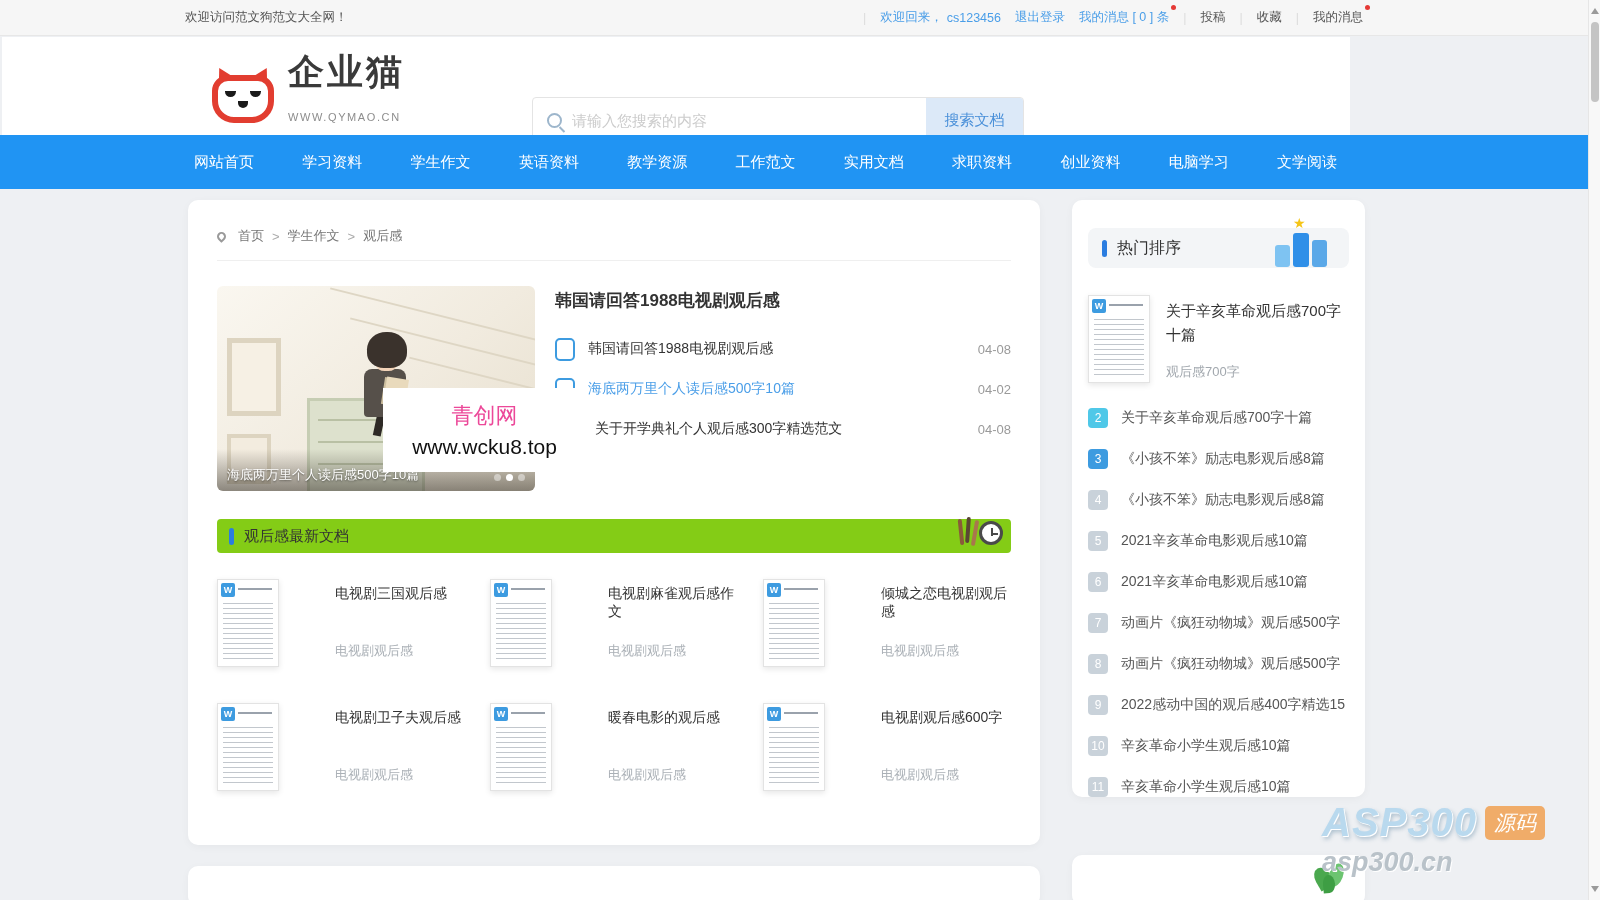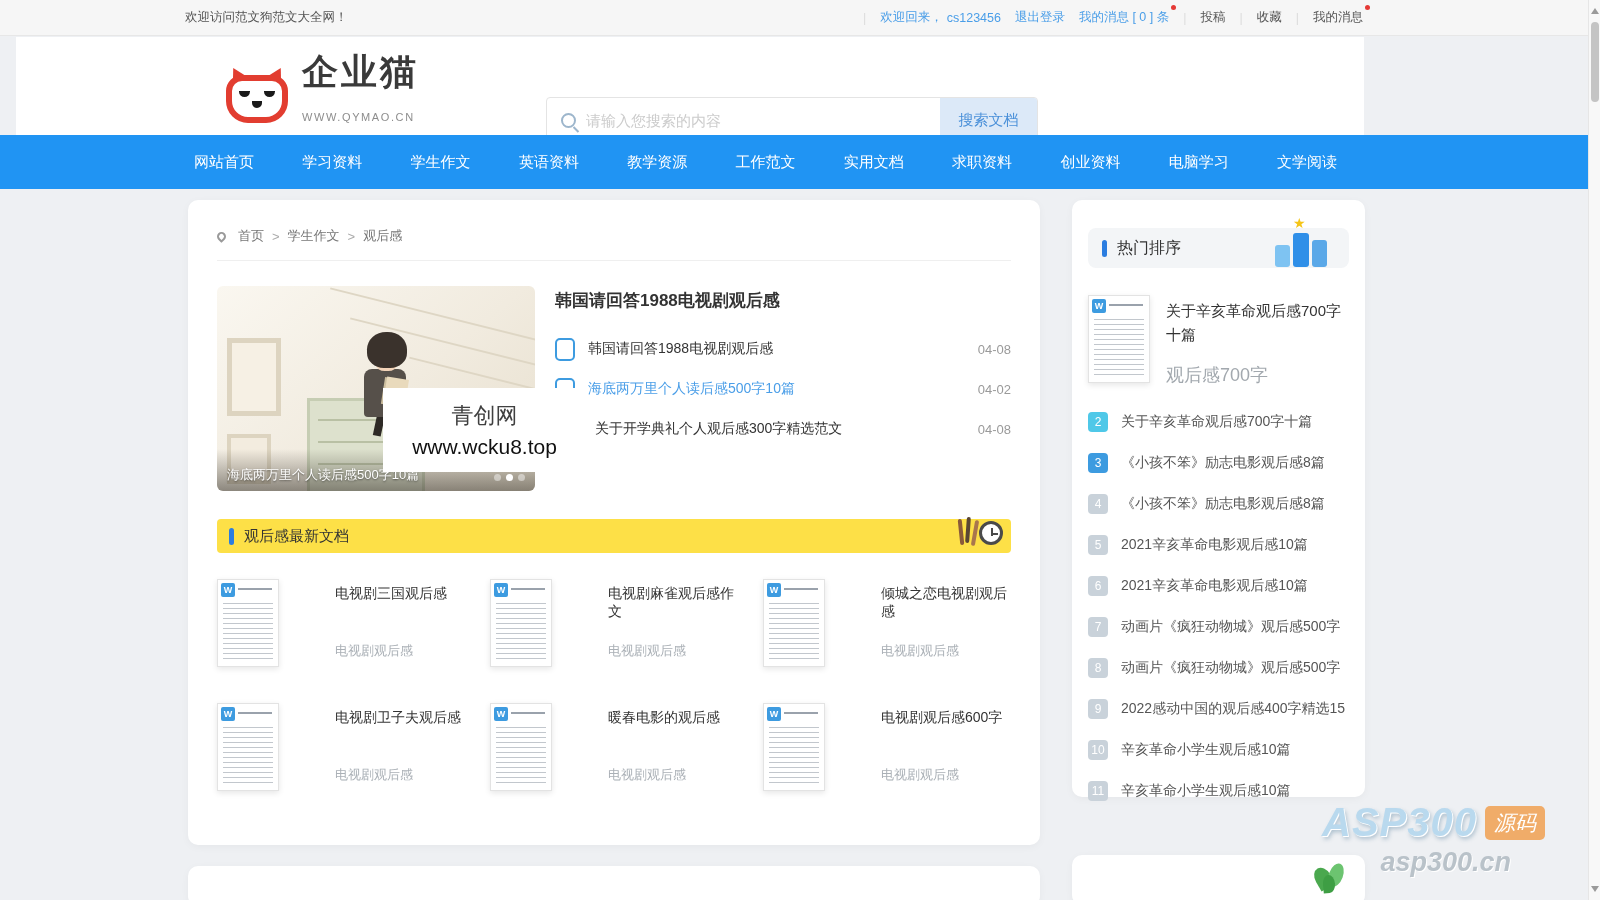--- a/index.html
+++ b/index.html
@@ -14,21 +14,21 @@
   
   .topbar{position:absolute;top:0;left:0;width:1600px;height:36px;background:#f6f6f6;border-bottom:1px solid #e7e7e7;display:flex;align-items:center;font-size:12.5px;color:#555;}
   .topbar-left{margin-left:185px;}
   .topbar-right{margin-left:auto;margin-right:237px;display:flex;align-items:center;gap:14px;}
   .tb-sep{color:#ddd;}
   .tb-blue{color:#4a9ee8;}
   .tb-item{position:relative;}
   .red-dot{position:absolute;top:-4px;right:-7px;width:5px;height:5px;border-radius:50%;background:#e53935;}
 
   
-  .header{position:absolute;top:37px;left:16px;width:1348px;height:98px;background:#fff;}
+  .header{position:absolute;top:37px;left:2px;width:1348px;height:98px;background:#fff;}
   .logo{position:absolute;left:210px;top:17px;display:flex;align-items:flex-end;gap:14px;}
   .cat-icon{position:relative;width:62px;height:56px;}
   .cat-face{position:absolute;left:0;top:8px;width:62px;height:48px;border:6px solid #e23d30;border-radius:16px 16px 22px 22px;background:#fff;}
   .cat-ear{position:absolute;top:0;width:0;height:0;border-left:9px solid transparent;border-right:9px solid transparent;border-bottom:16px solid #e23d30;}
   .cat-ear.l{left:2px;transform:rotate(-28deg);}
   .cat-ear.r{right:2px;transform:rotate(28deg);}
   .cat-eye{position:absolute;top:24px;width:11px;height:6px;border-radius:0 0 10px 10px;background:#1a1a1a;}
   .cat-eye.l{left:13px;} .cat-eye.r{right:13px;}
   .cat-nose{position:absolute;top:34px;left:26px;width:10px;height:7px;background:#1a1a1a;border-radius:0 0 6px 6px;}
   .logo-txt .brand{font-size:36px;font-weight:900;color:#3a3a3a;letter-spacing:3px;line-height:1;}
@@ -87,21 +87,21 @@
   .art-list{margin-top:17px;}
   .art-row{display:flex;align-items:center;height:40px;gap:13px;}
   .art-ico{width:20px;height:23px;border:2px solid #3d9be0;border-radius:5px;background:#fff;flex:none;}
   .art-ico-solid{width:27px;height:13px;background:#3d9be0;border-radius:3px;flex:none;position:relative;}
   .art-ico-solid::after{content:"";position:absolute;left:4px;right:4px;top:5px;height:2px;background:rgba(255,255,255,.8);}
   .art-title{font-size:14px;color:#333;white-space:nowrap;overflow:hidden;}
   .art-title.blue{color:#4a9ee8;}
   .art-date{margin-left:auto;font-size:13px;color:#9a9a9a;flex:none;}
 
   
-  .sec-bar{position:relative;margin:28px 29px 0;height:34px;background:#fde047;border-radius:4px;display:flex;align-items:center;padding-left:12px;gap:10px;}
+  .sec-bar{position:relative;margin:28px 29px 0;height:34px;background:#84cc16;border-radius:4px;display:flex;align-items:center;padding-left:12px;gap:10px;}
   .accent{width:5px;height:17px;background:#2b7de0;border-radius:3px;flex:none;}
   .sec-title{font-size:15px;font-weight:400;color:#333;}
   .sec-art{position:absolute;right:2px;top:-6px;width:58px;height:40px;}
   .pencil{position:absolute;width:4px;height:26px;border-radius:2px;}
   .p1{left:8px;top:6px;background:#8a5a3a;transform:rotate(-6deg);}
   .p2{left:15px;top:4px;background:#5a4634;transform:rotate(4deg);}
   .p3{left:22px;top:7px;background:#a9764d;transform:rotate(10deg);}
   .clock{position:absolute;right:6px;top:8px;width:24px;height:24px;border-radius:50%;border:3px solid #4a4a4a;background:#fff;}
   .clock::after{content:"";position:absolute;left:9px;top:4px;width:2px;height:8px;background:#4a4a4a;}
   .clock::before{content:"";position:absolute;left:9px;top:9px;width:7px;height:2px;background:#4a4a4a;}
@@ -122,39 +122,39 @@
   .side-bar-head .sec-title{font-size:16px;}
   .podium{position:absolute;right:14px;top:-9px;width:66px;height:50px;}
   .bar{position:absolute;bottom:2px;border-radius:3px;}
   .bar1{left:6px;width:15px;height:22px;background:#7ec3f2;}
   .bar2{left:24px;width:16px;height:34px;background:#2f8fe8;}
   .bar3{left:43px;width:15px;height:27px;background:#5aa8e8;}
   .star{position:absolute;left:24px;top:-3px;color:#f5c518;font-size:14px;line-height:1;}
   .hot-top{display:flex;gap:16px;padding:27px 16px 0;}
   .hot-top-meta{min-width:0;padding-top:4px;}
   .hot-top-title{font-size:15px;color:#333;line-height:24px;}
-  .hot-top-cat{font-size:18px;color:#a2a8ae;margin-top:16px;}
+  .hot-top-cat{font-size:13px;color:#a2a8ae;margin-top:16px;}
   .hot-list{padding:14px 16px 0;}
   .hot-row{display:flex;align-items:center;gap:13px;height:41px;}
   .rank{width:20px;height:20px;border-radius:4px;background:#c9d2da;color:#fff;font-size:12px;display:flex;align-items:center;justify-content:center;flex:none;}
   .rank.c2{background:#4fc8e8;} .rank.c3{background:#3d9be0;}
   .hot-title{font-size:14px;color:#555;white-space:nowrap;overflow:hidden;}
 
   
   .plant{position:absolute;right:14px;top:2px;width:40px;height:46px;}
   .leaf{position:absolute;border-radius:50% 50% 50% 0;}
   .leaf1{left:4px;top:10px;width:16px;height:22px;background:#4aa84e;transform:rotate(-30deg);}
   .leaf2{left:18px;top:6px;width:14px;height:24px;background:#6cc470;transform:rotate(20deg);}
   .leaf3{left:12px;top:18px;width:12px;height:18px;background:#3e9e44;transform:rotate(-5deg);}
 
   
   .wm-center{position:absolute;left:383px;top:388px;width:203px;height:84px;background:#fff;z-index:60;display:flex;flex-direction:column;align-items:center;justify-content:center;gap:4px;}
-  .wm-center .l1{font-size:22px;color:#404040;}
+  .wm-center .l1{font-size:22px;color:#ec4899;}
   .wm-center .l2{font-size:21px;color:#111;}
-  .wm-corner{position:absolute;right:55px;top:800px;z-index:60;text-align:right;font-style:italic;}
+  .wm-corner{position:absolute;right:55px;top:800px;z-index:60;font-style:italic;}
   .wm-brand-row{display:flex;align-items:center;justify-content:flex-end;gap:8px;}
   .wm-brand{font-size:40px;font-weight:900;letter-spacing:1px;color:#b9d9ee;text-shadow:1px 1px 0 #fff,2px 3px 4px rgba(90,130,160,.45);}
   .wm-badge{background:rgba(240,160,80,.85);color:#fff;font-size:21px;font-weight:400;padding:3px 9px;border-radius:5px;}
   .wm-url{font-size:27px;font-weight:700;color:#b9c2c9;text-shadow:1px 1px 0 #fff;margin-top:2px;margin-right:34px;}
 
   
   .scrollbar{position:absolute;right:0;top:0;width:12px;height:900px;background:#f8f8f8;border-left:1px solid #e6e6e6;z-index:70;}
   .sb-arrow{position:absolute;left:2px;width:0;height:0;border-left:4px solid transparent;border-right:4px solid transparent;}
   .sb-up{top:8px;border-bottom:6px solid #9a9a9a;}
   .sb-down{bottom:8px;border-top:6px solid #9a9a9a;}

